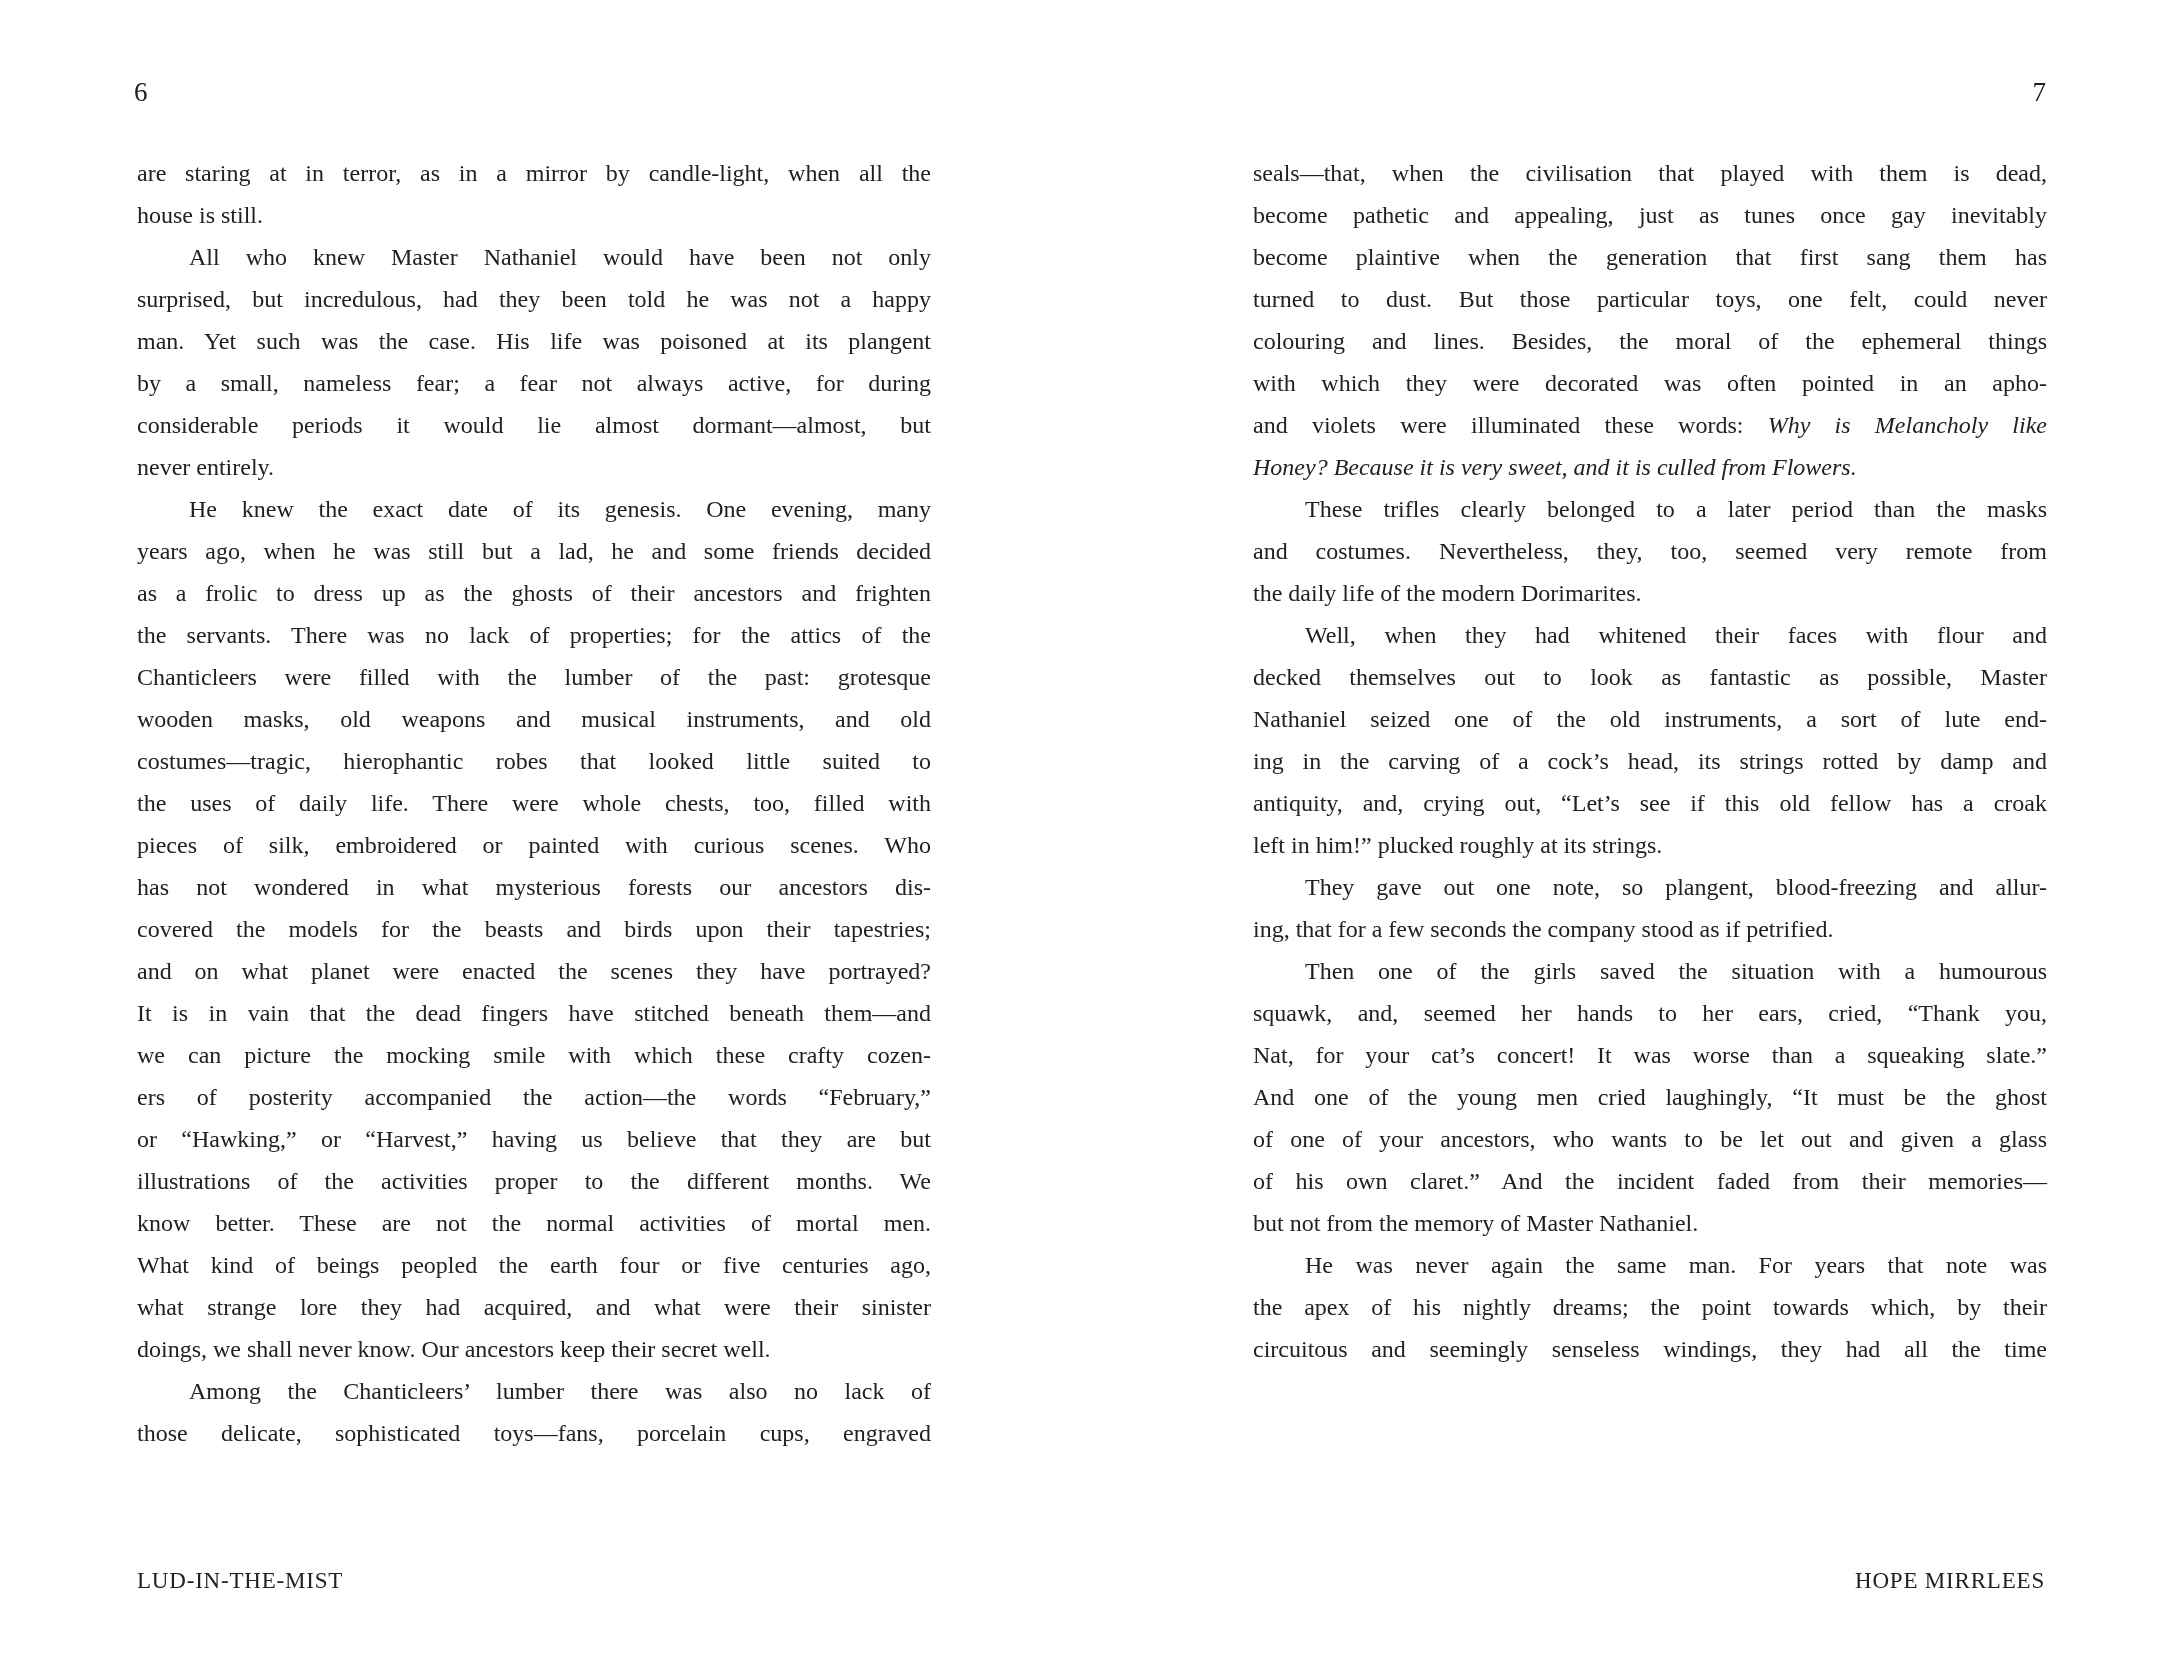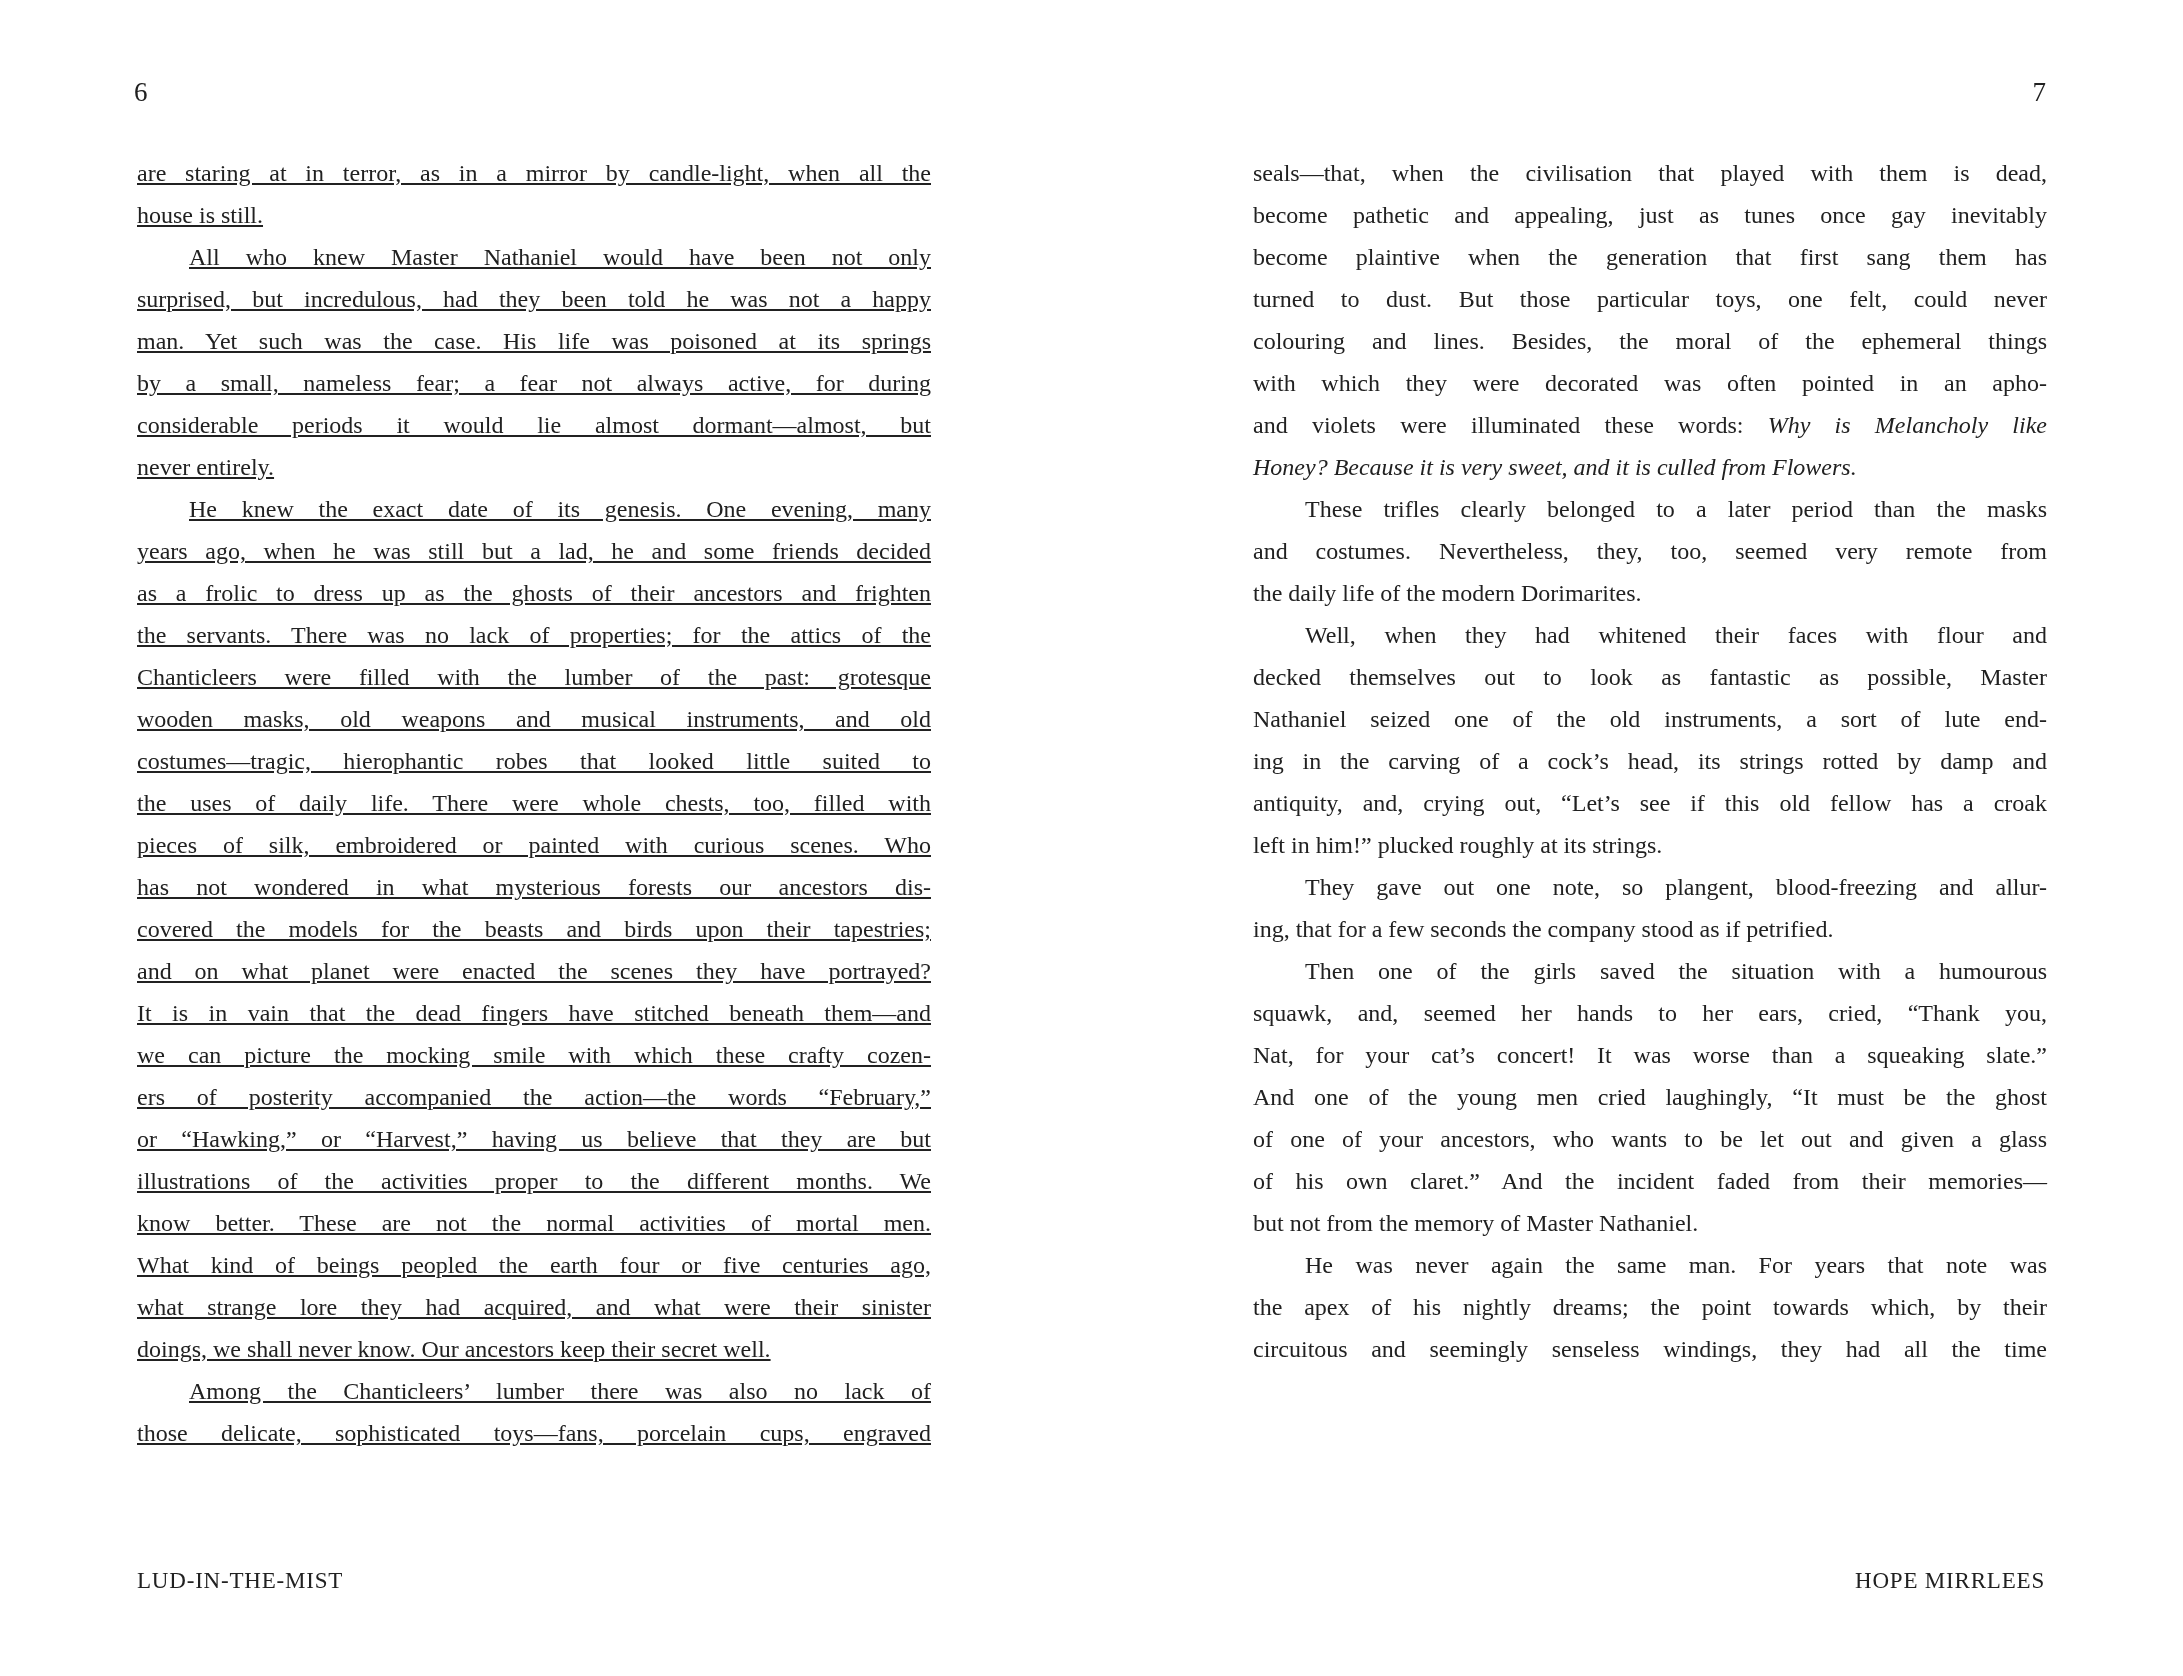--- a/index.html
+++ b/index.html
@@ -32,21 +32,21 @@
   .pagenum.pn-left{ left:134px; }
   .pagenum.pn-right{ right:137px; text-align:right; }
   .textblock{
     position:absolute;
     top:152px;
     width:794px;
     font-size:24px;
     line-height:42px;
     letter-spacing:0;
   }
-  .textblock.tb-left{ left:137px;text-decoration:underline; }
+  .textblock.tb-left{ left:137px; }
   .textblock.tb-right{ left:1253px; }
   .line{
     text-align:justify;
     text-align-last:justify;
   }
   .line.para-end{
     text-align-last:left;
   }
   .line.indent{
     padding-left:52px;
@@ -69,21 +69,21 @@
 
 <div class="spread">
 
   <section class="page">
     <div class="pagenum pn-left">6</div>
     <div class="textblock tb-left" id="left-lines">
         <div class="line"><span>are staring at in terror, as in a mirror by candle-light, when all the</span></div>
         <div class="line para-end"><span>house is still.</span></div>
         <div class="line indent"><span>All who knew Master Nathaniel would have been not only</span></div>
         <div class="line"><span>surprised, but incredulous, had they been told he was not a happy</span></div>
-        <div class="line"><span>man. Yet such was the case. His life was poisoned at its springs</span></div>
+        <div class="line"><span>man. Yet such was the case. His life was poisoned at its plangent</span></div>
         <div class="line"><span>by a small, nameless fear; a fear not always active, for during</span></div>
         <div class="line"><span>considerable periods it would lie almost dormant—almost, but</span></div>
         <div class="line para-end"><span>never entirely.</span></div>
         <div class="line indent"><span>He knew the exact date of its genesis. One evening, many</span></div>
         <div class="line"><span>years ago, when he was still but a lad, he and some friends decided</span></div>
         <div class="line"><span>as a frolic to dress up as the ghosts of their ancestors and frighten</span></div>
         <div class="line"><span>the servants. There was no lack of properties; for the attics of the</span></div>
         <div class="line"><span>Chanticleers were filled with the lumber of the past: grotesque</span></div>
         <div class="line"><span>wooden masks, old weapons and musical instruments, and old</span></div>
         <div class="line"><span>costumes—tragic, hierophantic robes that looked little suited to</span></div>

